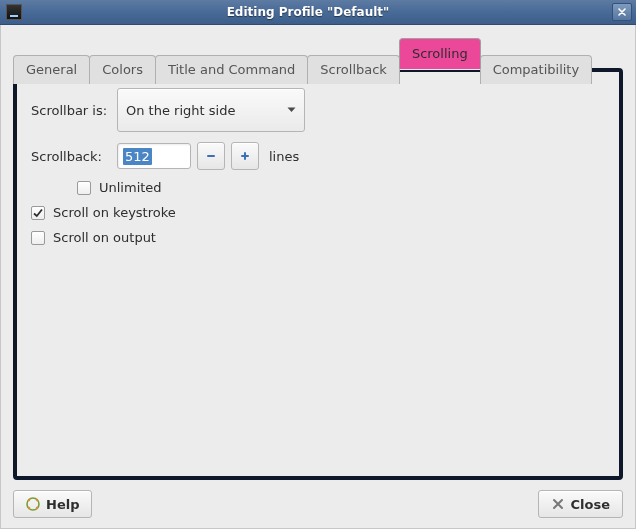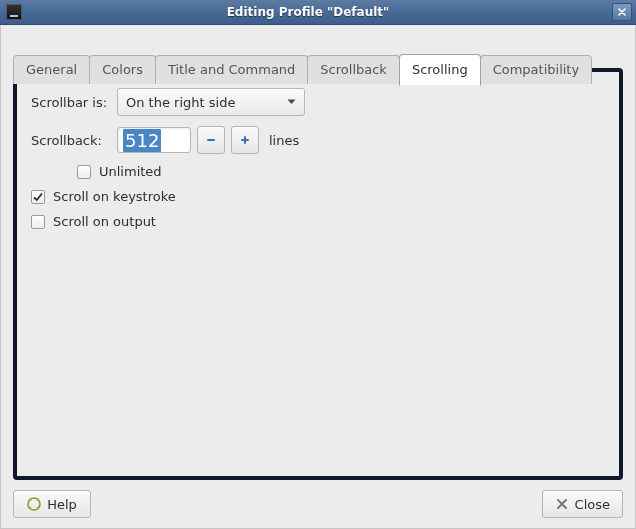--- a/index.html
+++ b/index.html
@@ -101,24 +101,24 @@
     border-bottom: none;
     background: #e0e0e0;
     border-radius: 4px 4px 0 0;
     margin-right: -1px;
     color: #555;
     cursor: pointer;
     position: relative;
     top: 16px;
   }
   .tab.active {
-    background: #ffffff;
+    background: #ec4899;
     color: #2e2e2e;
     border-color: #a0a0a0;
-    top: 17px;
+    top: 1px;
     padding-top: 7px;
     padding-bottom: 8px;
     z-index: 3;
     border-bottom: 1px solid #ececec;
     margin-bottom: -1px;
   }
   .tab-page {
     border: 4px solid #0f172a;
     border-radius: 0 4px 4px 4px;
     flex: 1;
@@ -133,21 +133,21 @@
     display: flex;
     align-items: center;
     margin-bottom: 10px;
   }
   .form-label {
     width: 86px;
   }
   
   .combo {
     width: 188px;
-    height: 28px;
+    height: 44px;
     border: 1px solid #b5b5b5;
     border-radius: 3px;
     background: linear-gradient(to bottom, #fafafa, #eaeaea);
     box-shadow: inset 0 1px 0 #fff;
     display: flex;
     align-items: center;
     padding: 0 8px;
     box-sizing: border-box;
     cursor: pointer;
     position: relative;
@@ -176,21 +176,21 @@
     padding: 0 5px;
     box-sizing: border-box;
     display: flex;
     align-items: center;
   }
   .spin-entry .sel {
     background: #4a86c5;
     color: #fff;
     padding: 1px 2px;
     border-radius: 1px;
-    font-size: 18px;
+    font-size: 13px;
   }
   .small-btn {
     width: 26px;
     height: 26px;
     border: 1px solid #b5b5b5;
     border-radius: 3px;
     background: linear-gradient(to bottom, #fafafa, #e6e6e6);
     box-shadow: inset 0 1px 0 #fff;
     display: flex;
     align-items: center;
@@ -244,20 +244,21 @@
     border-radius: 3px;
     background: linear-gradient(to bottom, #fafafa, #e6e6e6);
     box-shadow: inset 0 1px 0 #fff;
     display: inline-flex;
     align-items: center;
     justify-content: center;
     padding: 10px 12px;
     gap: 6px;
     cursor: pointer;
     box-sizing: border-box;
+    font-weight: bold;
   }
   .btn svg { width: 14px; height: 14px; }
 </style>
 </head>
 <body>
 
 <div class="window">
 
   <div class="titlebar">
     <div class="app-icon"></div>

